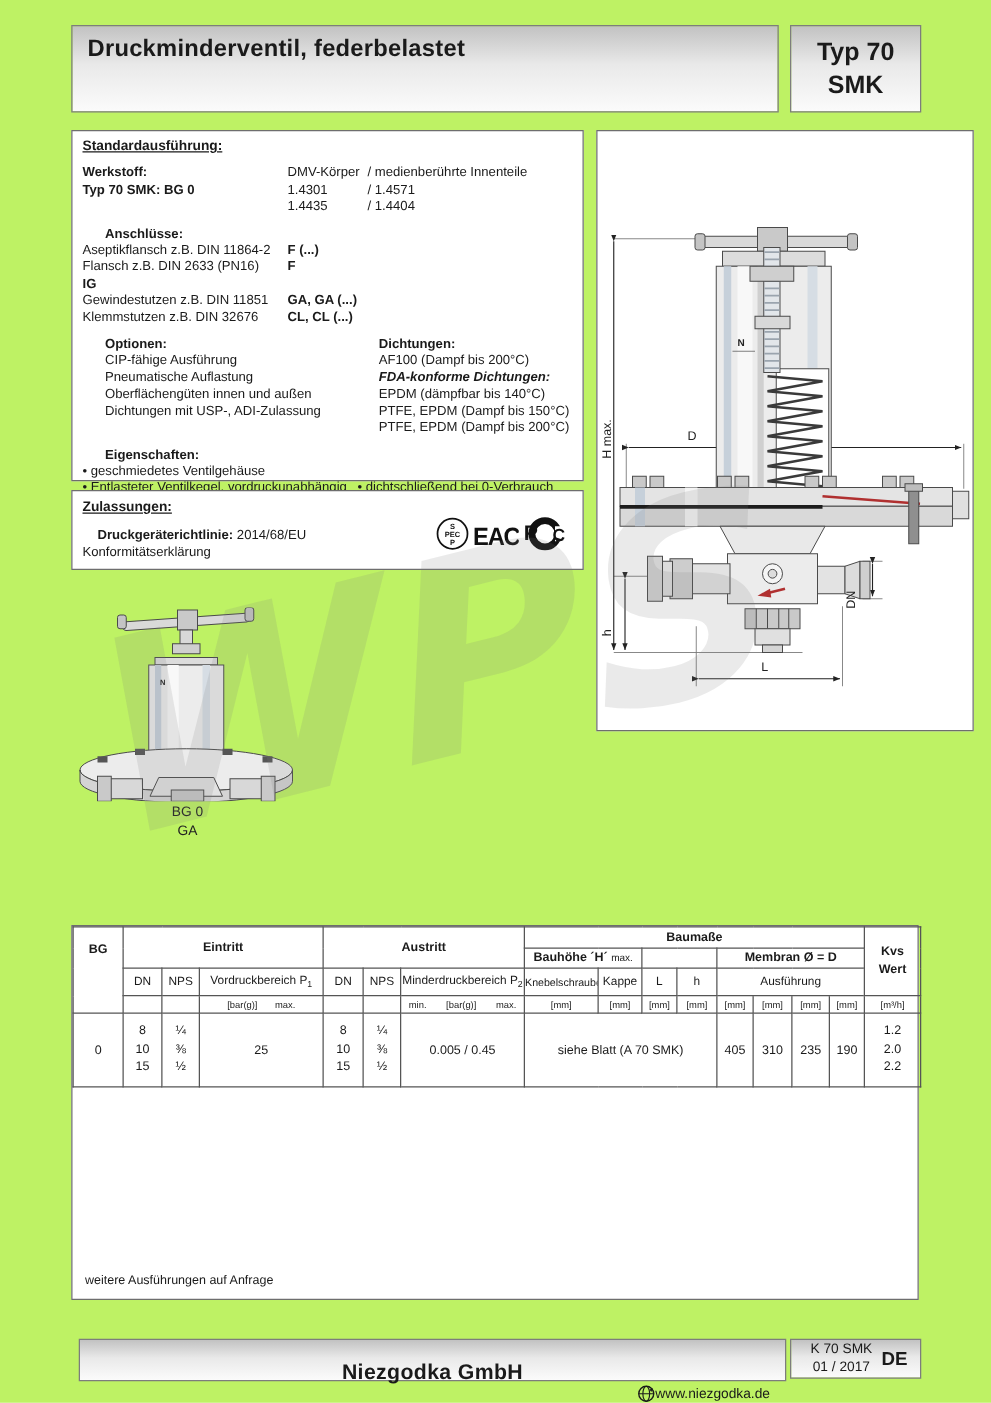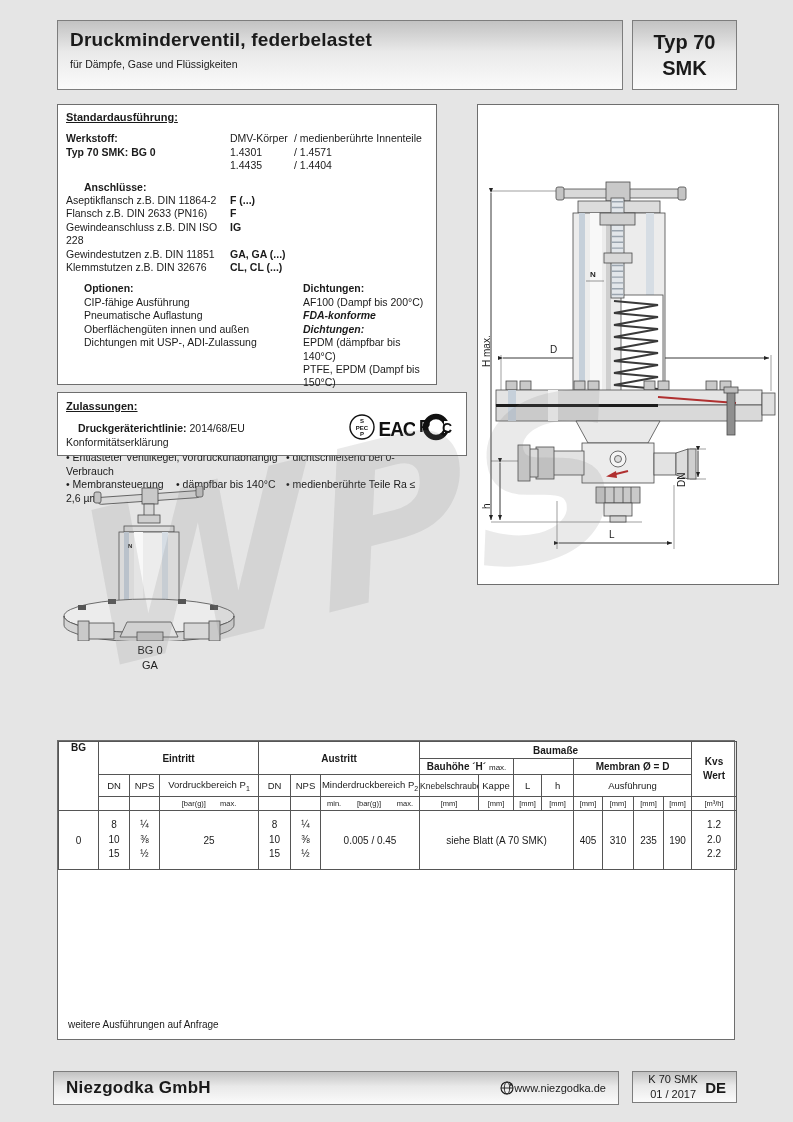--- a/index.html
+++ b/index.html
@@ -1,31 +1,31 @@
 <!DOCTYPE html>
 <html><head>
 <meta charset="utf-8">
 <style>
   * { margin:0; padding:0; box-sizing:border-box; }
   body { background:#fff; font-family:"Liberation Sans", sans-serif; color:#1a1a1a; }
-  .page { position:relative; width:793px; height:1122px; background:#e5e5e5; overflow:hidden; }
+  .page { position:relative; width:793px; height:1122px; background:#bef264; overflow:hidden; }
 
   
   .gbox { position:absolute; border:1px solid #7d7d7d;
           background:linear-gradient(180deg,#c2c2c2 0%,#e9e9e9 45%,#fbfbfb 100%); }
   
   .wbox { position:absolute; border:1px solid #6e6e6e; background:#fff; }
 
   .hdr-main { left:57px; top:20px; width:566px; height:70px; padding:8px 12px; }
   .hdr-title { font-size:19px; font-weight:bold; letter-spacing:.2px; }
   .hdr-sub { font-size:10.5px; margin-top:7px; }
   .hdr-type { left:632px; top:20px; width:105px; height:70px; text-align:center;
               font-size:20px; font-weight:bold; line-height:1.3; padding-top:8px; }
 
-  .std-box { left:57px; top:104px; width:380px; height:281px; padding:6px 8px; font-size:10.5px; line-height:13.4px; }
+  .std-box { left:57px; top:104px; width:410px; height:281px; padding:6px 8px; font-size:10.5px; line-height:13.4px; }
   .sec-head { font-size:11px; font-weight:bold; text-decoration:underline; margin-bottom:8px; }
   .kv { display:grid; grid-template-columns:164px 1fr; }
   .kv .k { font-weight:bold; }
   .c1 { display:inline-block; width:64px; }
   .blk { margin-top:8px;margin-left:18px; }
   .bold { font-weight:bold; }
   .two-col { display:grid; grid-template-columns:219px 1fr; }
   .eig-l2a { display:inline-block; width:220px; }
   .eig-l3a { display:inline-block; width:110px; }
   .eig-l3b { display:inline-block; width:110px; }
@@ -51,41 +51,40 @@
   .r4 td { height:14px; font-size:7.5px; color:#222; }
   .rd td { height:59px; font-size:10px; border-top:2px solid #444; }
   .gb { font-weight:bold !important; }
   .pre { white-space:pre-line; line-height:1.45; }
   .units2 { display:flex; justify-content:center; gap:14px; }
   .units3 { display:flex; justify-content:space-between; padding:0 6px; }
   sub.s { font-size:7px; }
   .smax { font-size:8px; font-weight:normal; }
   .footnote { position:absolute; left:10px; bottom:9px; font-size:10px; }
 
-  .ftr-main { left:53px; top:1071px; width:566px; height:32px; display:flex; align-items:center; padding:16px 12px; }
+  .ftr-main { left:63px; top:1071px; width:566px; height:32px; display:flex; align-items:center; padding:16px 12px;flex-direction:column; }
   .ftr-company { font-size:17px; font-weight:bold; letter-spacing:.3px; }
   .ftr-right { margin-left:auto; display:flex; align-items:center; gap:0; font-size:11px; }
   .ftr-doc { left:632px; top:1071px; width:105px; height:32px; display:flex; align-items:center; padding:0 8px; }
   .doc-codes { font-size:11px; text-align:center; line-height:1.4; flex:1; }
   .doc-lang { font-size:15px; font-weight:bold; padding-right:2px; }
 
   .watermark { position:absolute; left:70px; top:385px; width:720px; font-size:215px; font-weight:bold;
                font-style:italic; letter-spacing:4px; color:rgba(125,125,125,0.16);
                transform:rotate(-14deg) skewX(-6deg); pointer-events:none; z-index:9;
                font-family:"DejaVu Sans", sans-serif; }
   svg text { font-family:"Liberation Sans", sans-serif; }
 </style>
 </head>
 <body>
 
 <div class="page">
 
   <div class="gbox hdr-main">
     <div class="hdr-title">Druckminderventil, federbelastet</div>
-    <div class="hdr-sub">für Dämpfe, Gase und Flüssigkeiten</div>
   </div>
   <div class="gbox hdr-type">
     <div>Typ 70</div>
     <div>SMK</div>
   </div>
 
   <div class="wbox std-box">
     <div class="sec-head">Standardausführung:</div>
     <div class="kv">
       <span class="k">Werkstoff:</span>
@@ -102,21 +101,20 @@
     <div class="blk bold">Anschlüsse:</div>
     <div class="kv">
       <span>Aseptikflansch z.B. DIN 11864-2</span>
       <span class="bold">F (...)</span>
     </div>
     <div class="kv">
       <span>Flansch z.B. DIN 2633 (PN16)</span>
       <span class="bold">F</span>
     </div>
     <div class="kv">
-      <span>Gewindeanschluss z.B. DIN ISO 228</span>
       <span class="bold">IG</span>
     </div>
     <div class="kv">
       <span>Gewindestutzen z.B. DIN 11851</span>
       <span class="bold">GA, GA (...)</span>
     </div>
     <div class="kv">
       <span>Klemmstutzen z.B. DIN 32676</span>
       <span class="bold">CL, CL (...)</span>
     </div>
@@ -325,21 +323,21 @@
           <col style="width:28px">
           <col style="width:32px">
         <col style="width:29px">
           <col style="width:31px">
           <col style="width:30px">
           <col style="width:28px">
         <col style="width:45px">
       </colgroup>
       <tbody>
           <tr class="r1">
-        <th rowspan="4" class="gb" style="vertical-align:top; padding-top:0;">BG</th>
+        <th rowspan="4" class="gb" style="vertical-align:top; padding-top:12px;">BG</th>
         <th colspan="3" rowspan="2" class="gb">Eintritt</th>
         <th colspan="3" rowspan="2" class="gb">Austritt</th>
         <th colspan="8" class="gb">Baumaße</th>
         <th rowspan="3" class="gb pre">Kvs
 Wert</th>
       </tr>
       <tr class="r2">
         <th colspan="2"><span class="gb">Bauhöhe ´H´</span> <span class="smax">max.</span></th>
         <th colspan="2"></th>
         <th colspan="4" class="gb">Membran Ø = D</th>

